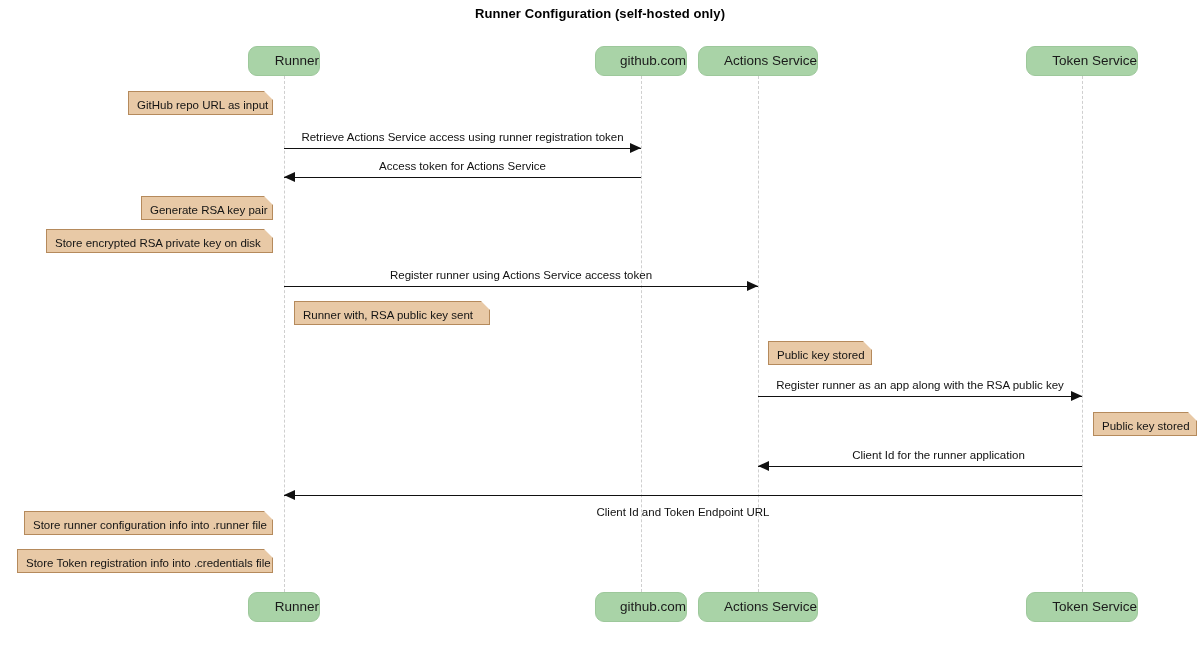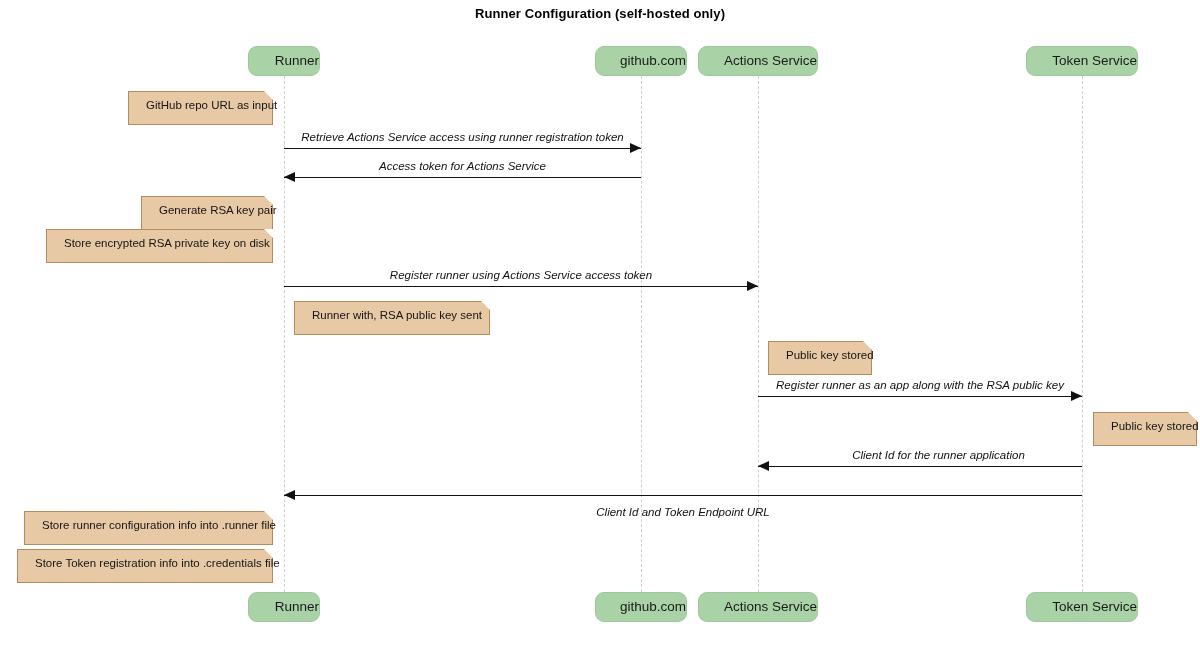--- a/index.html
+++ b/index.html
@@ -46,26 +46,26 @@
     text-align: right;
     font-size: 13.5px;
     color: #1a1a1a;
     white-space: nowrap;
   }
   .note {
     position: absolute;
     box-sizing: border-box;
     background: #e8c9a6;
     border: 1px solid #b58a5c;
-    height: 34px;
+    height: 24px;
     line-height: 26px;
     font-size: 11.5px;
     color: #141414;
     white-space: nowrap;
-    padding: 0 17px;
+    padding: 0 8px;
   }
   .note .fold {
     position: absolute;
     top: -1px;
     right: -1px;
     width: 0;
     height: 0;
     border-left: 9px solid transparent;
     border-top: 9px solid #ffffff;
   }
@@ -112,21 +112,20 @@
     border-bottom: 5.5px solid transparent;
     border-right: 11px solid #111111;
   }
   .msg-label {
     position: absolute;
     font-size: 11.5px;
     color: #111111;
     white-space: nowrap;
     text-align: right;
     transform: translateX(-50%);
-    font-style: italic;
   }
 </style>
 </head>
 <body>
 
 <div id="diagram">
   <div id="title">Runner Configuration (self-hosted only)</div>
   <div id="lifelines">
       <div class="lifeline" style="left: 284px; top: 76px; height: 516px;"></div>
       <div class="lifeline" style="left: 641px; top: 76px; height: 516px;"></div>

